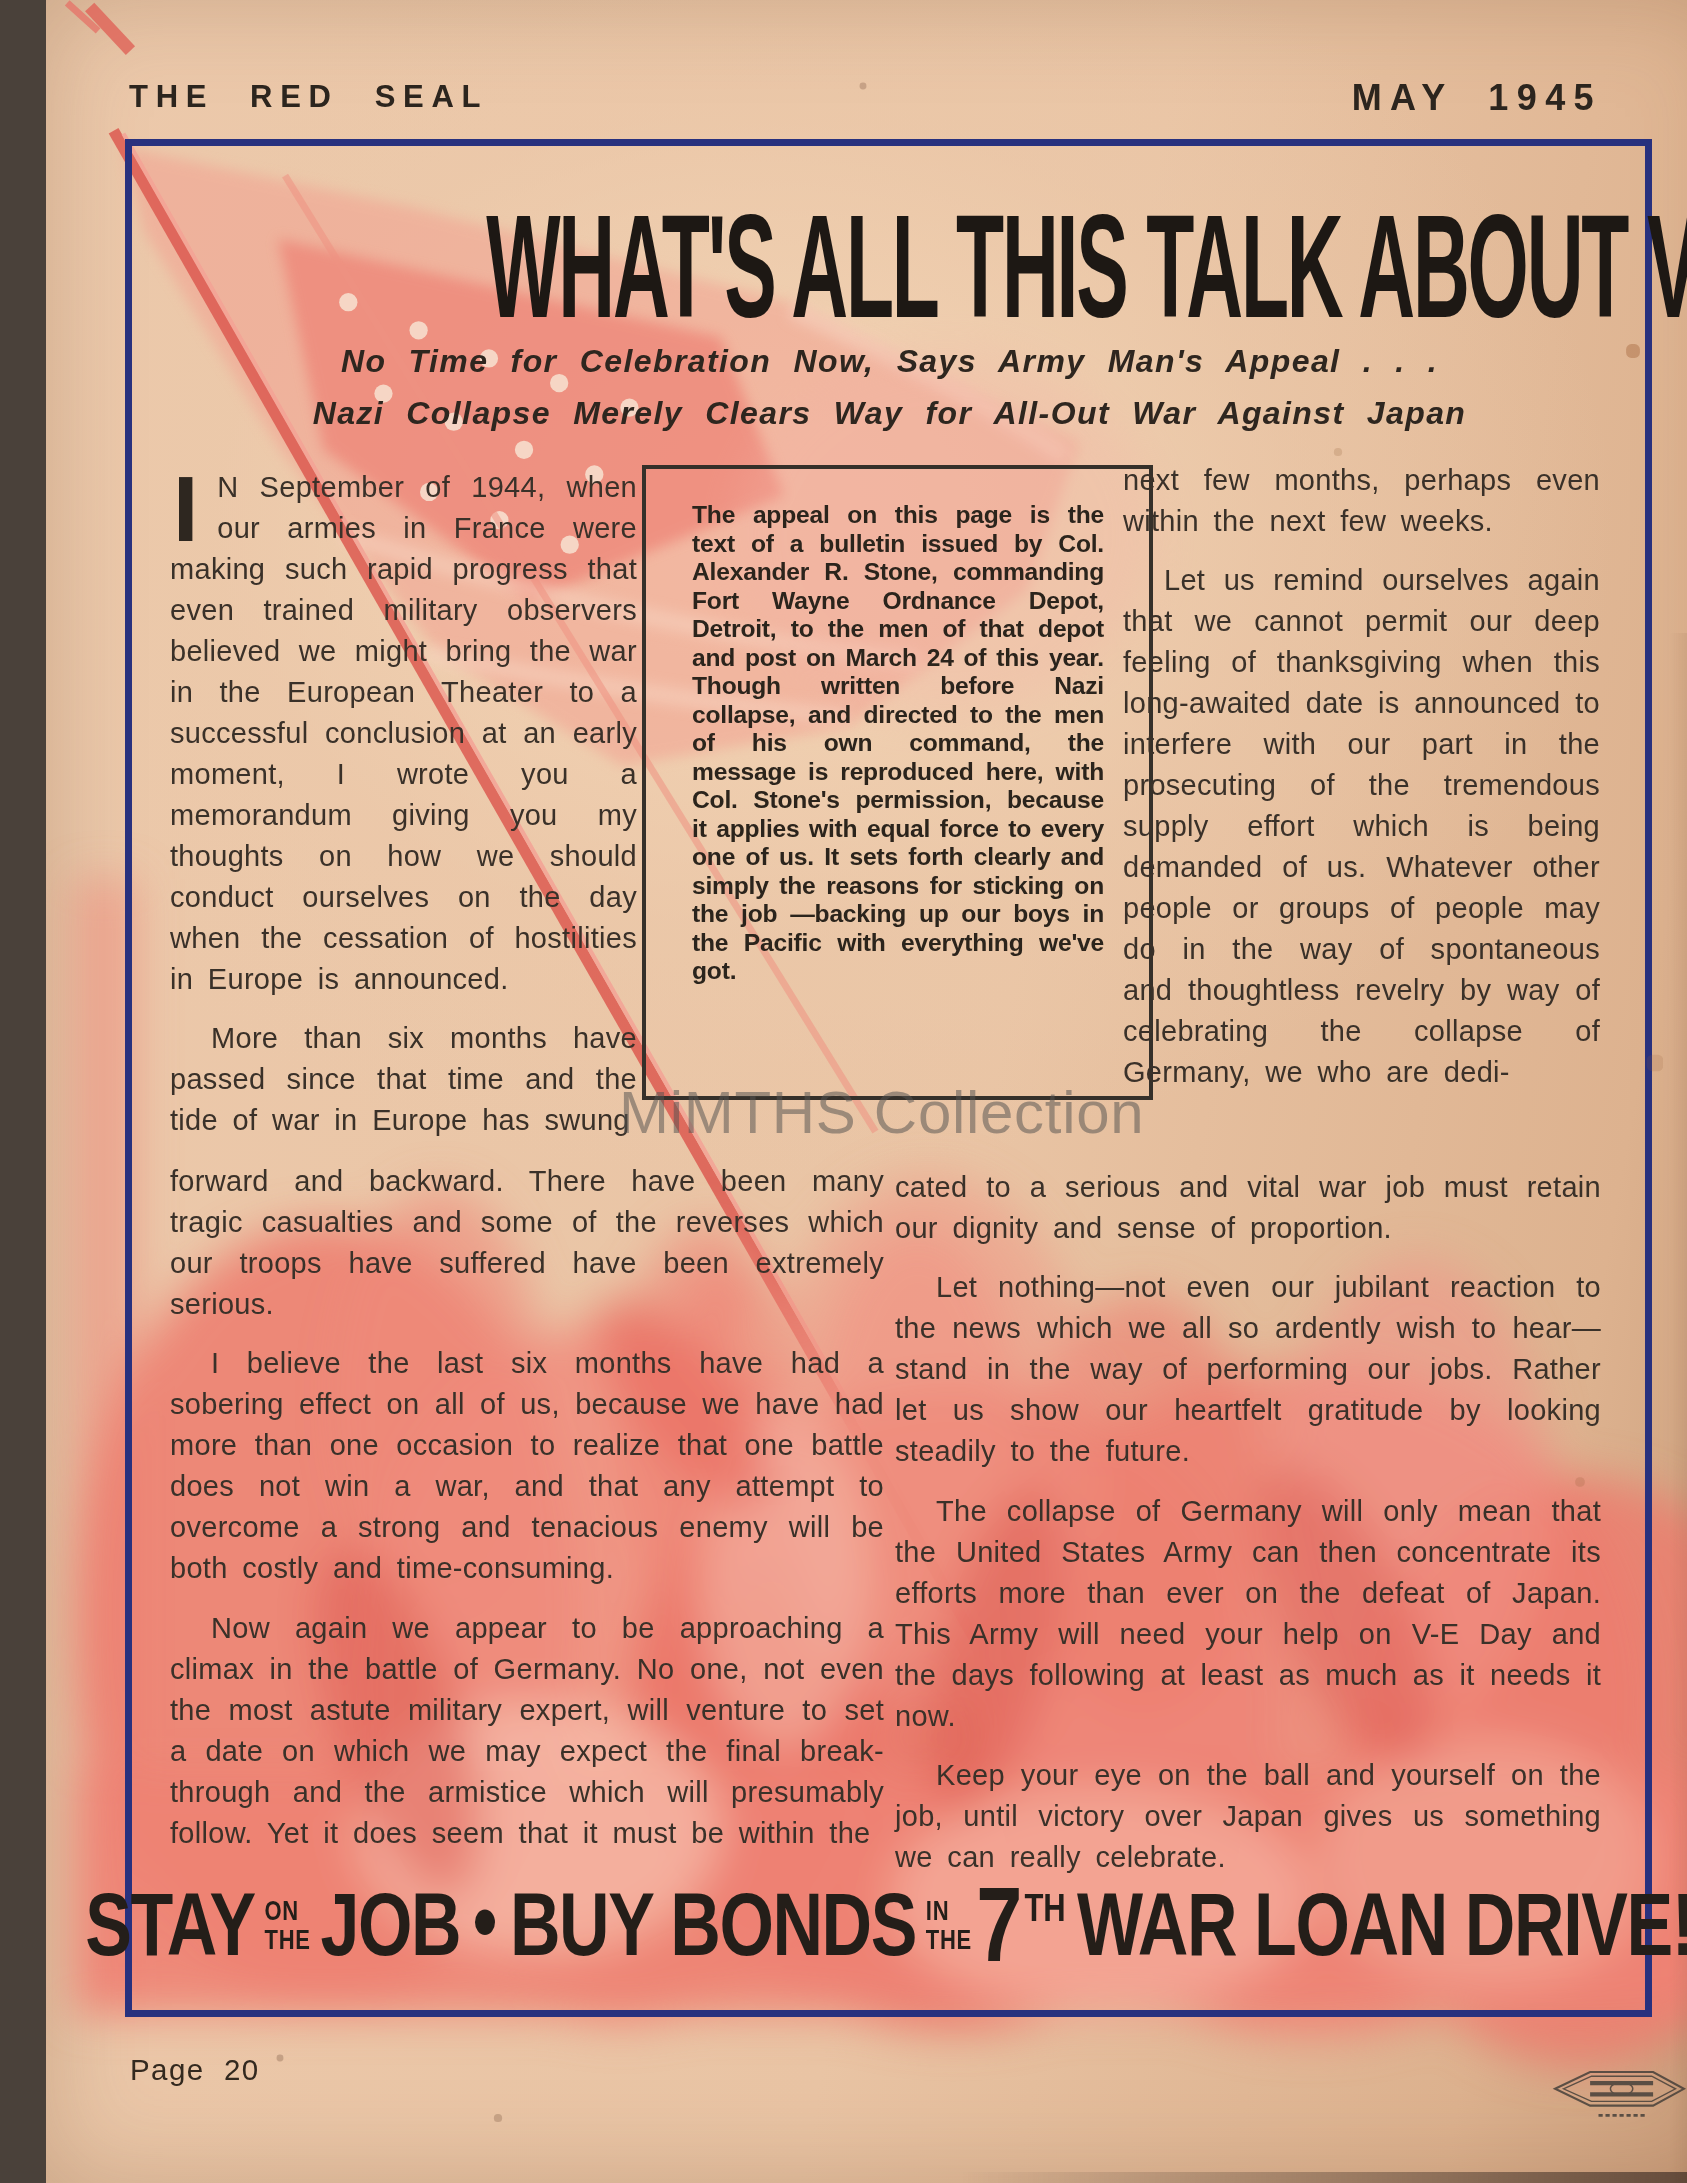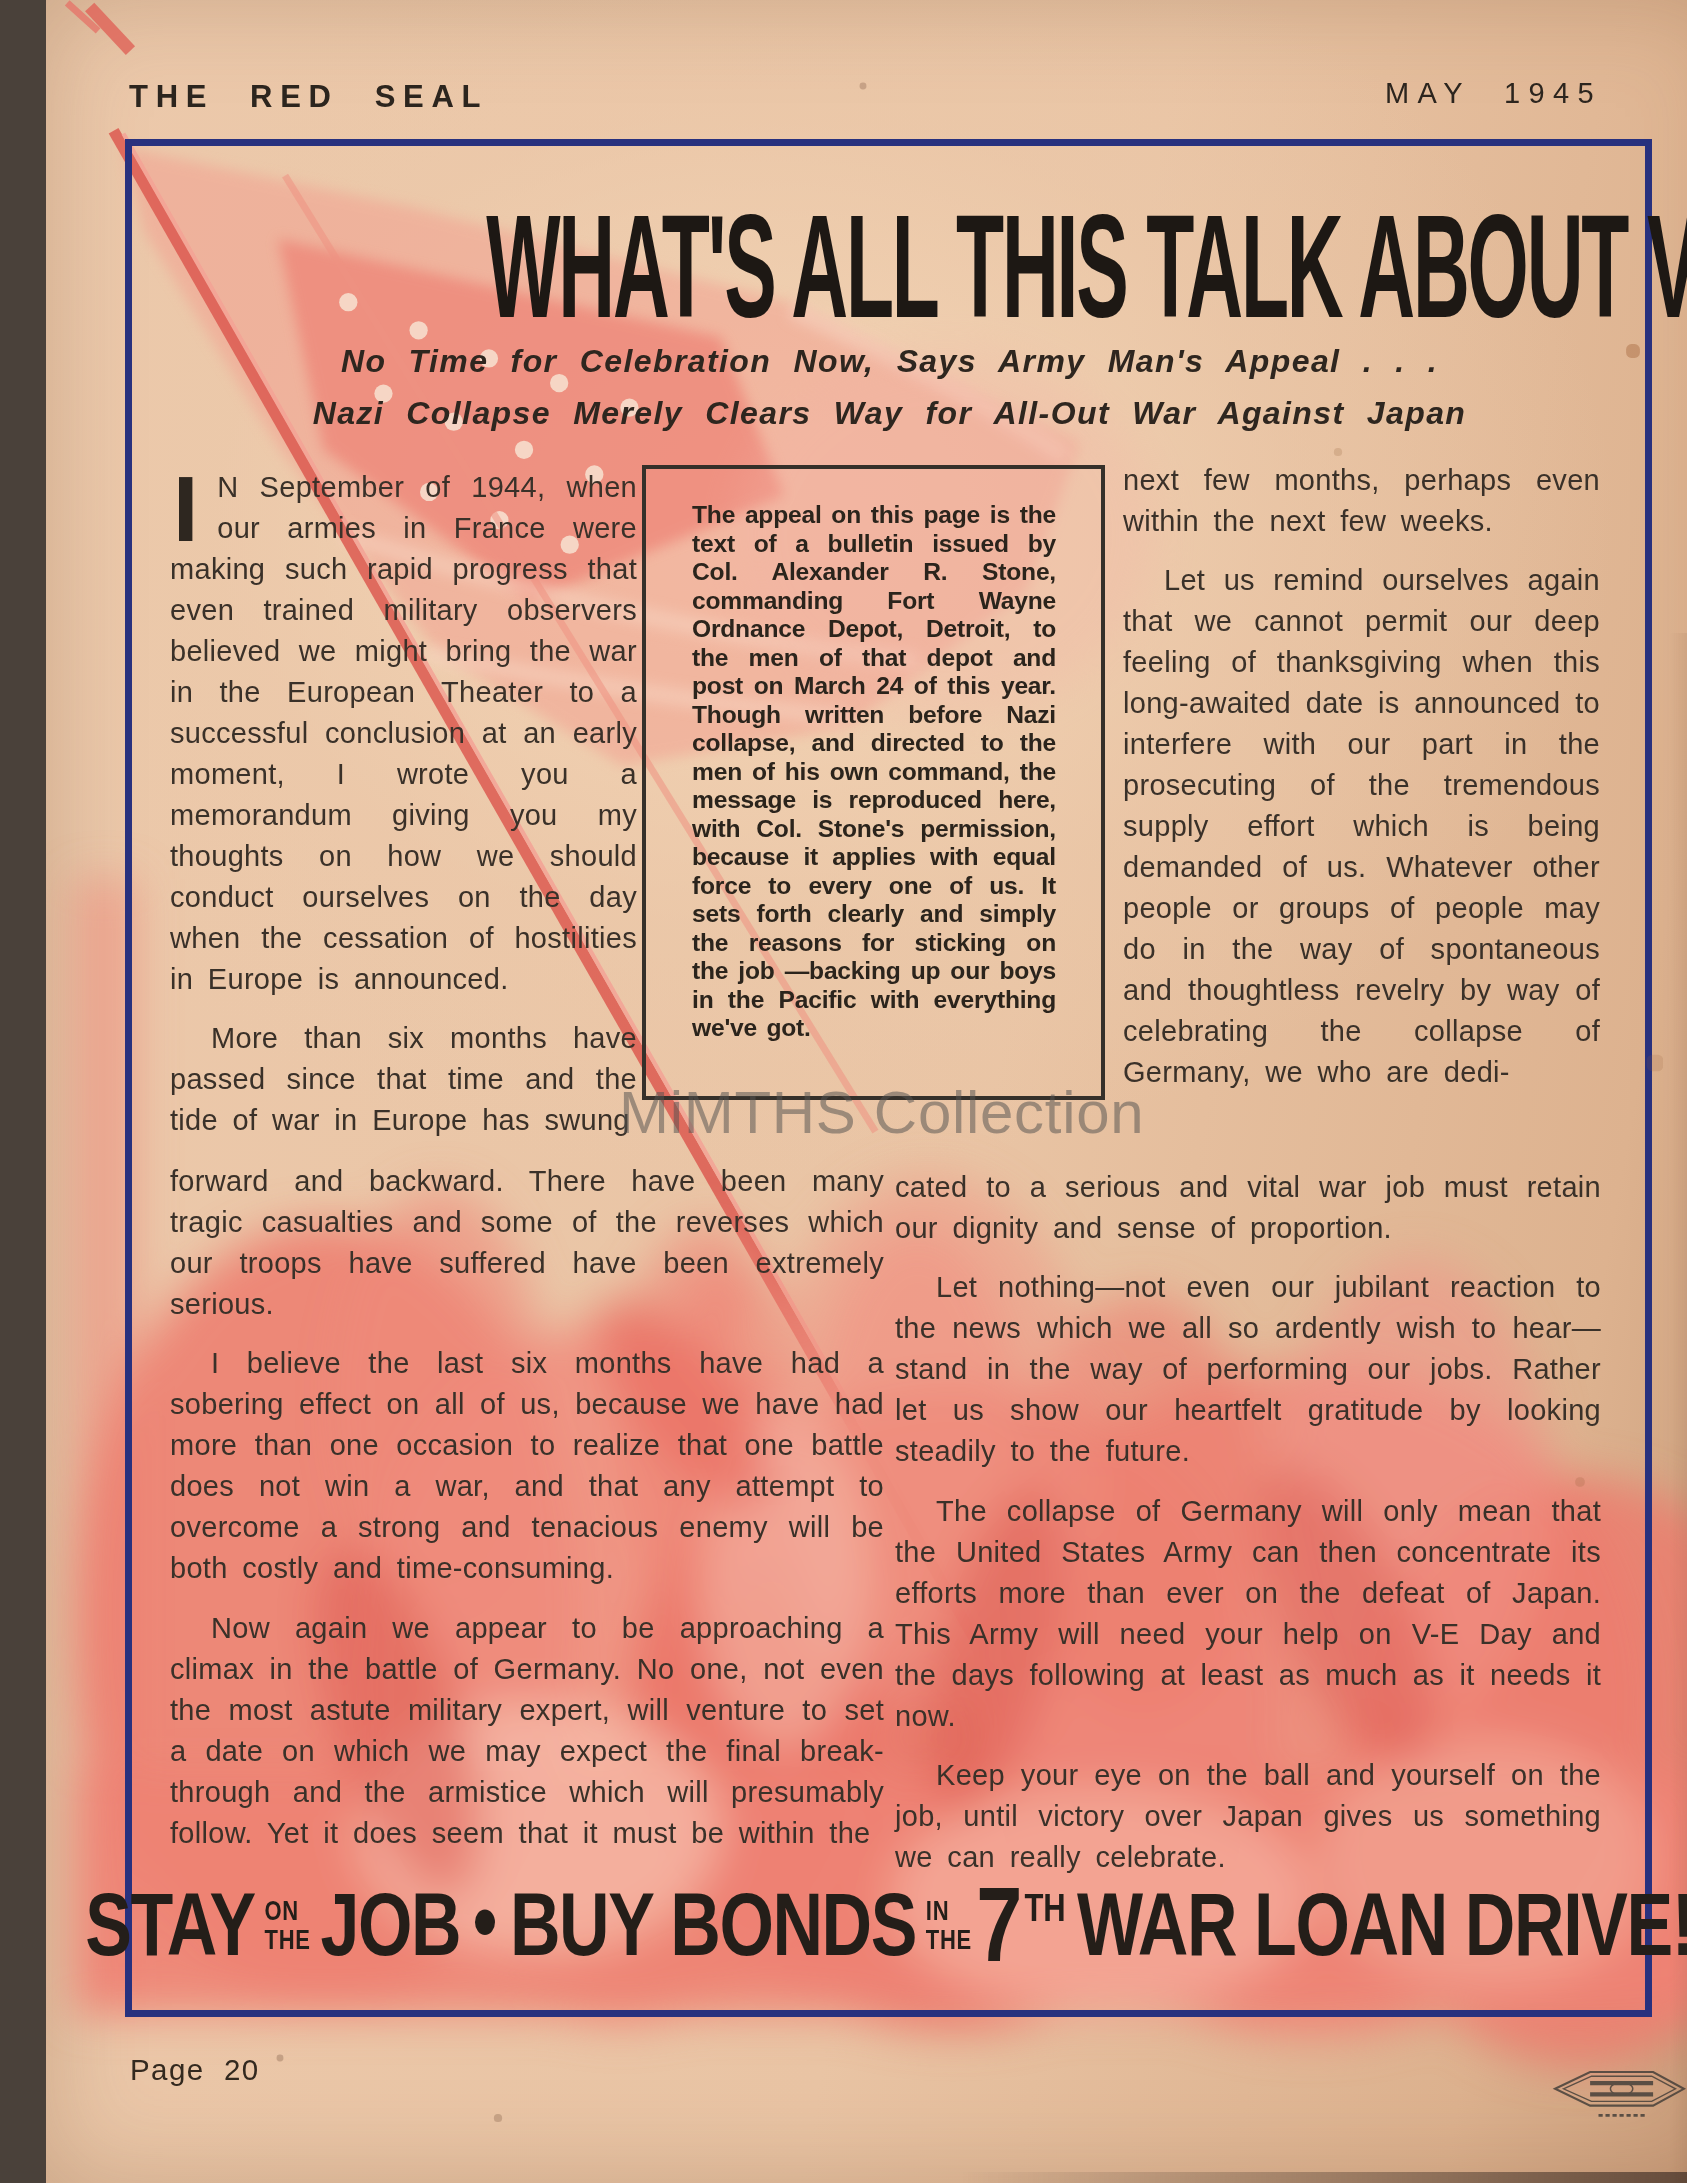--- a/index.html
+++ b/index.html
@@ -11,40 +11,40 @@
       linear-gradient(100deg, #ecc9ab 0%, #e9c4a4 55%, #ddb28f 86%, #c99c7a 100%),
       #e8c2a3;
     box-shadow: inset 0 0 98px rgba(120,78,48,.28);
     margin-left: 46px;
   }
   .artwork{position:absolute;left:0;top:0;z-index:1;}
   .frame{position:absolute;left:79px;top:139px;width:1527px;height:1878px;
     border:7.7px solid #28317e;box-sizing:border-box;z-index:2;}
   .masthead{position:absolute;left:83px;top:79px;z-index:3;font-size:31px;font-weight:bold;
     letter-spacing:7.7px;word-spacing:19.7px;color:#2c251e;}
-  .issue-date{position:absolute;right:131px;top:77px;z-index:3;font-size:29px;font-weight:normal;
+  .issue-date{position:absolute;right:131px;top:77px;z-index:3;font-size:36px;font-weight:bold;
     letter-spacing:8.4px;word-spacing:17px;color:#2c251e;}
   .headline{position:absolute;left:0;top:181px;width:1687px;text-align:center;z-index:3;}
   .headline .stretch{display:inline-block;font-size:125px;font-weight:bold;letter-spacing:-3.5px;
     white-space:nowrap;color:#1d1814;transform:scale(0.63,1.18);transform-origin:center top;}
   .subhead{position:absolute;left:0;width:1687px;text-align:center;z-index:3;
     font-size:32px;font-style:italic;font-weight:bold;letter-spacing:1.4px;word-spacing:12px;color:#2e261f;}
   .subhead.s1{top:343px;}
   .subhead.s2{top:395px;}
   .col{position:absolute;z-index:3;color:#3a3129;}
   .col p{margin:0;font-size:29px;line-height:41px;text-align:justify;
     letter-spacing:0.3px;word-spacing:6.3px;}
   .col p.indent{text-indent:41px;margin-top:18.3px;}
   .col-left-narrow{left:124px;top:467px;width:467px;}
   .col-right-narrow{left:1077px;top:460px;width:477px;}
   .col-left-wide{left:124px;top:1161px;width:714px;}
   .col-right-wide{left:849px;top:1167px;width:706px;}
   .dropcap{float:left;font-size:93px;line-height:72px;font-weight:bold;color:#2e2720;
     margin:5.6px 18.3px 0 2.8px;}
-  .insert-box{position:absolute;left:596px;top:465px;width:463px;height:635px;z-index:3;
+  .insert-box{position:absolute;left:596px;top:465px;width:511px;height:635px;z-index:3;
     border:4.2px solid #35302a;box-sizing:border-box;padding:32px 45px 12.7px 46px;}
   .insert-box p{margin:0;font-size:24.6px;line-height:28.5px;font-weight:bold;text-align:justify;
     letter-spacing:-0.2px;word-spacing:2.8px;color:#2b241c;}
   .banner{position:absolute;left:0;right:0;top:1871px;z-index:3;display:flex;
     justify-content:center;align-items:center;transform:scaleY(1.28);transform-origin:center top;
     color:#241e19;}
   .banner .big{font-size:70px;font-weight:bold;letter-spacing:-1.4px;margin:0 7px;white-space:nowrap;}
   .banner .stack{display:flex;flex-direction:column;justify-content:center;margin:0 2.8px;
     font-size:22px;line-height:23px;font-weight:bold;letter-spacing:0.7px;text-align:left;}
   .banner .dot{font-size:70px;font-weight:bold;margin:0 5.6px;position:relative;top:-2.8px;}

